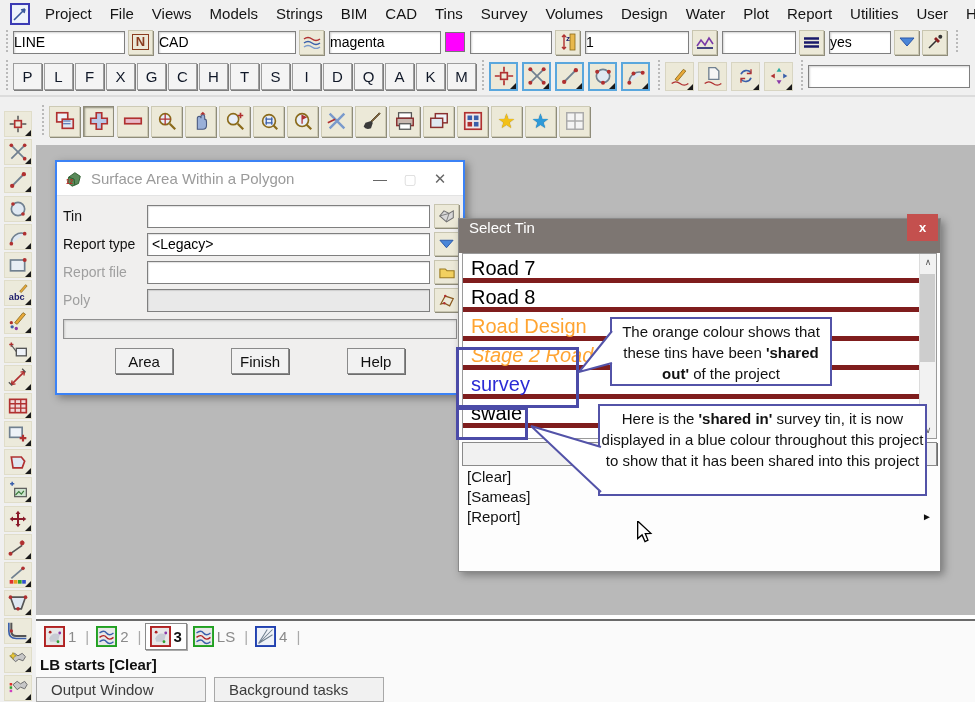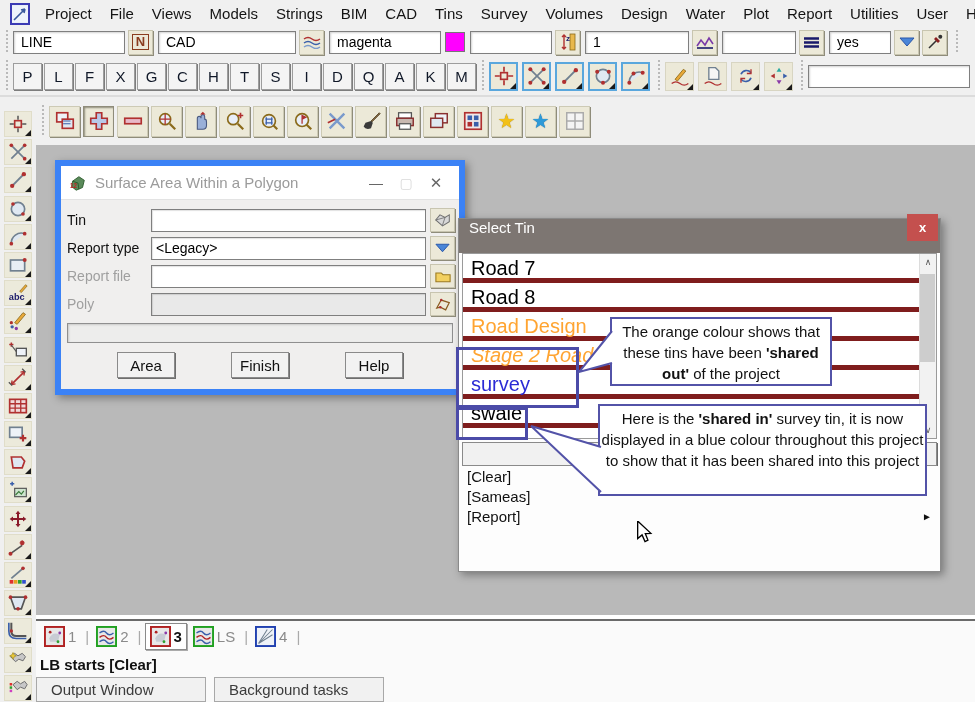--- a/index.html
+++ b/index.html
@@ -11,21 +11,21 @@
           background-size:2px 100%; background-repeat:no-repeat; background-position:center; }
 
   
   #menubar { height:27px; display:flex; align-items:center; padding-left:2px; background:#f0f0f0; }
   #app-icon { width:22px; height:22px; border:2px solid #3b3bb4; background:#e8eef8; margin:0 6px 0 2px; display:flex; align-items:center; justify-content:center; }
   .menu-item { padding:0 9px; font-size:15px; color:#141414; white-space:nowrap; cursor:default; }
 
   
   #toolbar2 { height:30px; display:flex; align-items:center; padding-left:2px; }
   .fgroup { display:flex; align-items:center; margin-right:5px; }
-  .tb-input { height:23px; border:1px solid #7f7f7f; box-shadow:inset 1px 1px 2px rgba(0,0,0,.18); background:#fff; font-size:14px; font-family:"Liberation Sans",sans-serif; padding:0 7px; }
+  .tb-input { height:23px; border:1px solid #7f7f7f; box-shadow:inset 1px 1px 2px rgba(0,0,0,.18); background:#fff; font-size:14px; font-family:"Liberation Sans",sans-serif; padding:0 0; }
   .tb-btn { width:25px; height:25px; margin-left:3px; background:#ece9d8; border:1px solid #c8c5b0; box-shadow:1px 1px 0 #8f8c7a; display:flex; align-items:center; justify-content:center; font-size:13px; }
   .swatch { width:20px; height:20px; border:1px solid #777; margin-left:4px; }
 
   
   #toolbar3 { height:40px; display:flex; align-items:center; padding-left:2px; border-bottom:2px solid #dcdcdc; }
   .letter-btn { width:29px; height:27px; margin-right:2px; background:#f4f4f4; border:1px solid #9d9d9d; box-shadow:1px 1px 0 #7d7d7d; font-size:15px; color:#101828; display:flex; align-items:center; justify-content:center; }
   .snap-btn { width:29px; height:29px; margin-right:4px; border:2px solid #5aa7dd; background:#ece9d8; position:relative; display:flex; align-items:center; justify-content:center; }
   .tool-btn { width:29px; height:29px; margin-right:4px; border:1px solid #d8d5c2; background:#ece9d8; position:relative; display:flex; align-items:center; justify-content:center; }
   .flyout::after { content:""; position:absolute; right:0px; bottom:0px; border-left:6px solid transparent; border-bottom:6px solid #1a1a1a; }
 
@@ -47,21 +47,21 @@
   .vtab { display:flex; align-items:center; padding:2px 4px; margin-right:2px; font-size:15px; color:#8a8a8a; }
   .vtab.active { border:1px solid #8a8a8a; background:#fff; box-shadow:1px 1px 0 #aaa; color:#111; font-weight:bold; }
   .vtab .ticon { width:21px; height:21px; margin-right:3px; display:block; }
   .vtab-sep { color:#aaa; font-size:15px; margin:0 3px; }
   #statusbar { position:absolute; left:36px; top:652px; width:939px; height:25px; background:#fafafa; display:flex; align-items:center; }
   #status-msg { font-size:15px; font-weight:600; color:#111; padding-left:4px; }
   #bottombar { position:absolute; left:36px; top:677px; width:939px; height:25px; background:#fafafa; display:flex; }
   .btab { height:25px; border:1px solid #a8a8a8; background:#f1f1f1; font-size:15px; color:#3c3c3c; display:flex; align-items:center; padding:0 14px; margin-right:8px; min-width:170px; }
 
   
-  #surface-dialog { position:absolute; left:55px; top:160px; width:410px; height:235px; background:#f0efee; border:6px solid #3b82f6; box-shadow:3px 3px 8px rgba(0,0,0,.35); z-index:10; }
+  #surface-dialog { position:absolute; left:55px; top:160px; width:410px; height:235px; background:#f0efee; border:2px solid #3b82f6; box-shadow:3px 3px 8px rgba(0,0,0,.35); z-index:10; }
   #surface-title { height:34px; background:#fff; border-bottom:1px solid #e3e3e3; display:flex; align-items:center; padding:0 8px; }
   #surface-title .ttl { flex:1; font-size:15px; color:#9b9b9b; margin-left:8px; }
   .winbtn { width:30px; text-align:center; font-size:14px; color:#666; }
   .winbtn.disabled { color:#d9d9d9; }
   .drow { display:flex; align-items:center; height:28px; padding:0 4px 0 6px; }
   .dlabel { width:84px; font-size:14px; color:#111; }
   .dlabel.dis { color:#9f9f9f; }
   .dinput { flex:1; height:23px; background:#fff; border:1px solid #7f7f7f; box-shadow:inset 1px 1px 1px rgba(0,0,0,.12); font-size:14px; padding:0 4px; font-family:"Liberation Sans",sans-serif; }
   .dinput.dis { background:#e9e9e9; }
   .dside-btn { width:25px; height:24px; margin-left:4px; background:#ece9d8; border:1px solid #c8c5b0; box-shadow:1px 1px 0 #8f8c7a; display:flex; align-items:center; justify-content:center; }

